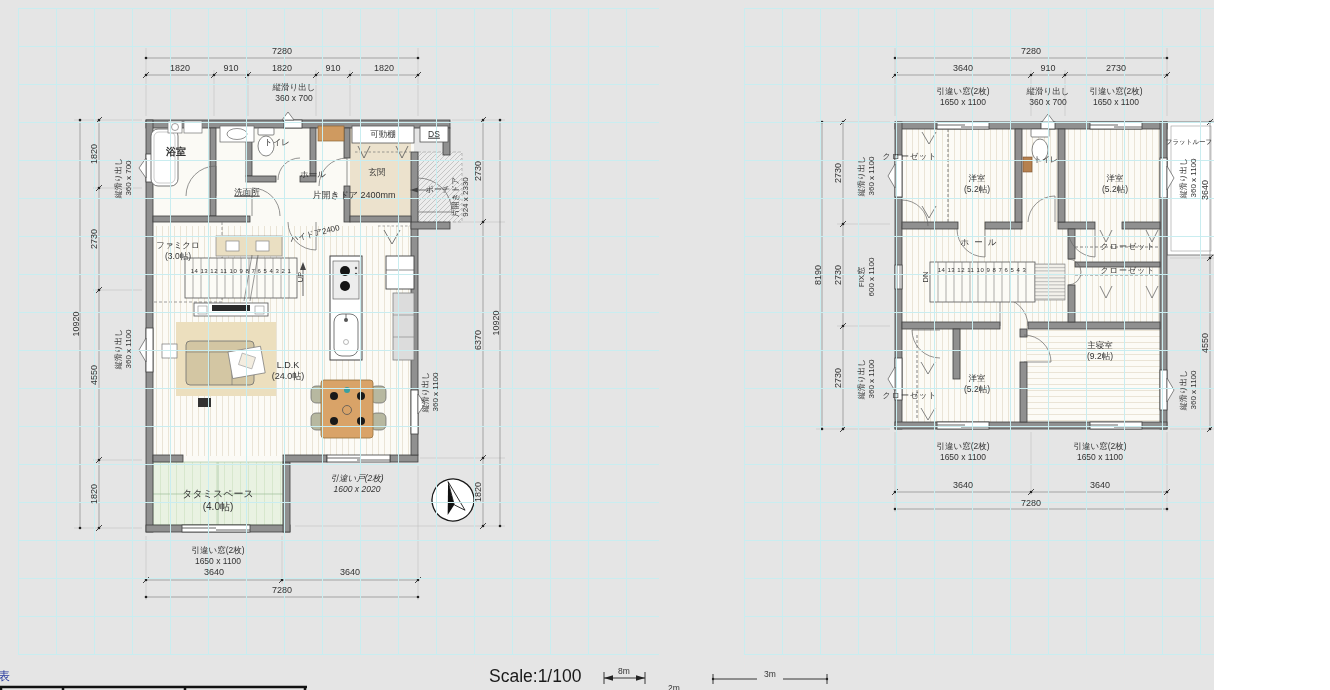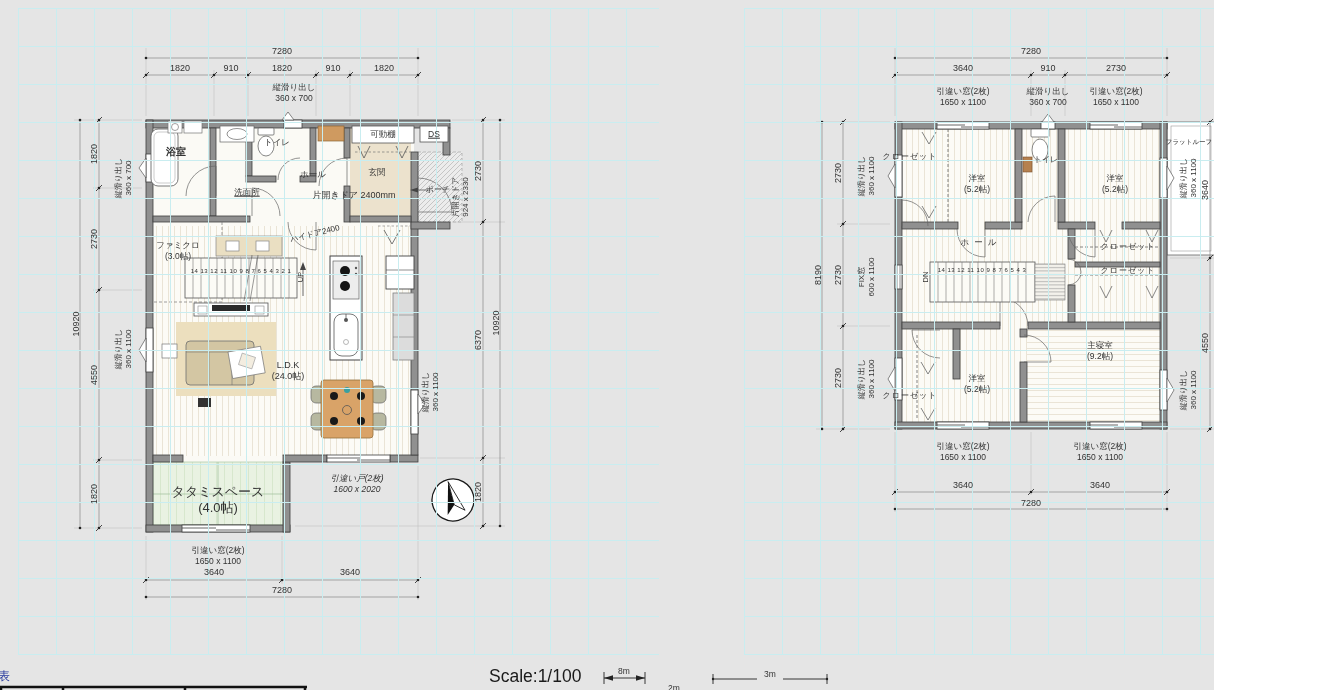--- a/index.html
+++ b/index.html
@@ -382,21 +382,21 @@
       <span class="lbl" style="left: 77px; top: 324px; font-size: 9px; transform: translate(-50%, -50%) rotate(-90deg);">10920</span>
       <span class="lbl" style="left: 178px; top: 251px; font-size: 8.5px; transform: translate(-50%, -50%);">ファミクロ
 (3.0帖)</span>
       <span class="lbl" style="left: 241px; top: 272px; font-size: 6px; letter-spacing: 0.5px; transform: translate(-50%, -50%);">14 13 12 11 10 9 8 7 6 5 4 3 2 1</span>
       <span class="lbl" style="left: 301px; top: 277px; font-size: 7.5px; transform: translate(-50%, -50%) rotate(-90deg);">UP</span>
       <span class="lbl" style="left: 315px; top: 234px; font-size: 8px; transform: translate(-50%, -50%) rotate(-14deg);">ハイドア2400</span>
       <span class="lbl" style="left: 288px; top: 355px; font-size: 9px; transform: translate(-50%, -50%); margin-top: 16px;">L.D.K
 (24.0帖)</span>
       <span class="lbl" style="left: 431px; top: 392px; font-size: 8px; transform: translate(-50%, -50%) rotate(-90deg);">縦滑り出し
 360 x 1100</span>
-      <span class="lbl" style="left: 218px; top: 500px; font-size: 13px; transform: translate(-50%, -50%);">タタミスペース
+      <span class="lbl" style="left: 218px; top: 500px; font-size: 10px; transform: translate(-50%, -50%);">タタミスペース
 (4.0帖)</span>
       <span class="lbl" style="left: 357px; top: 484px; font-size: 8.5px; transform: translate(-50%, -50%); font-style: italic;">引違い戸(2枚)
 1600 x 2020</span>
       <span class="lbl" style="left: 218px; top: 556px; font-size: 8.5px; transform: translate(-50%, -50%);">引違い窓(2枚)
 1650 x 1100</span>
       <span class="lbl" style="left: 214px; top: 573px; font-size: 9px; transform: translate(-50%, -50%);">3640</span>
       <span class="lbl" style="left: 350px; top: 573px; font-size: 9px; transform: translate(-50%, -50%);">3640</span>
       <span class="lbl" style="left: 282px; top: 591px; font-size: 9px; transform: translate(-50%, -50%);">7280</span>
       <span class="lbl" style="left: 1031px; top: 52px; font-size: 9px; transform: translate(-50%, -50%);">7280</span>
       <span class="lbl" style="left: 963px; top: 69px; font-size: 9px; transform: translate(-50%, -50%);">3640</span>

